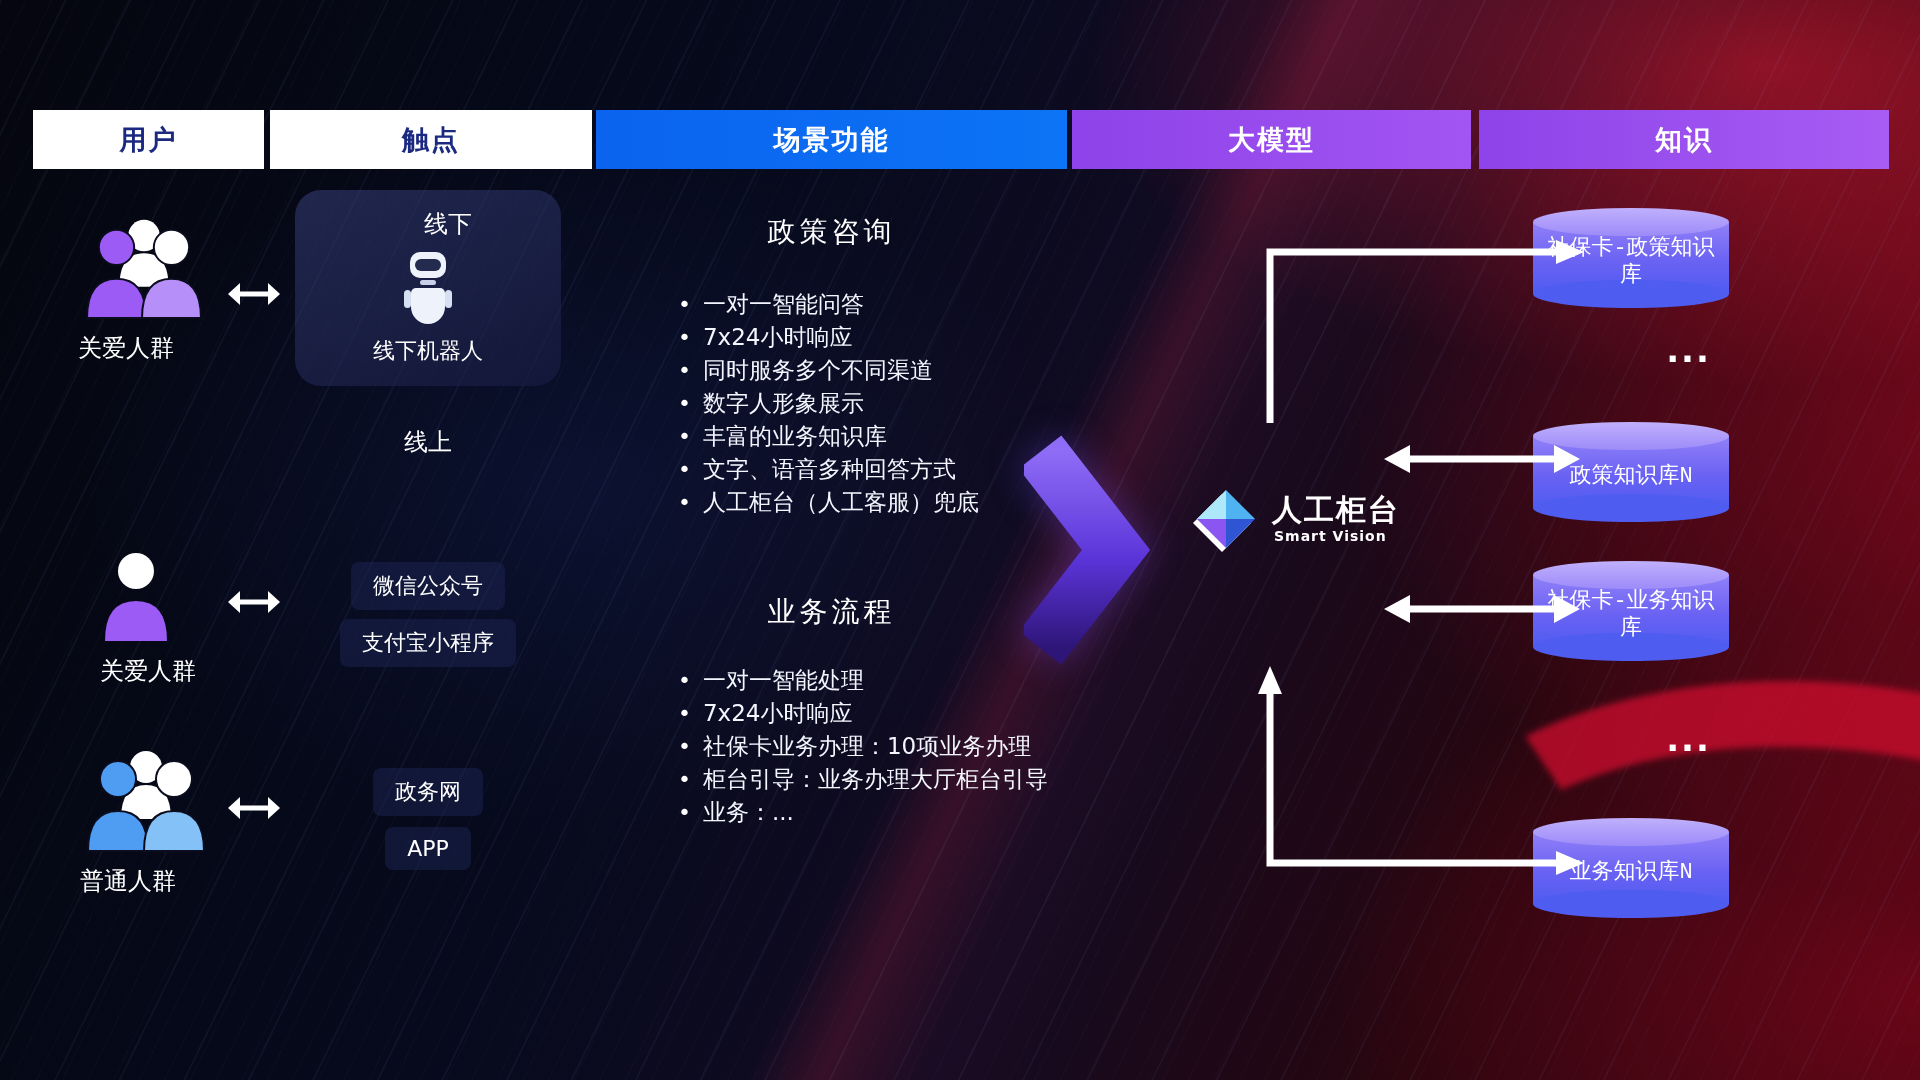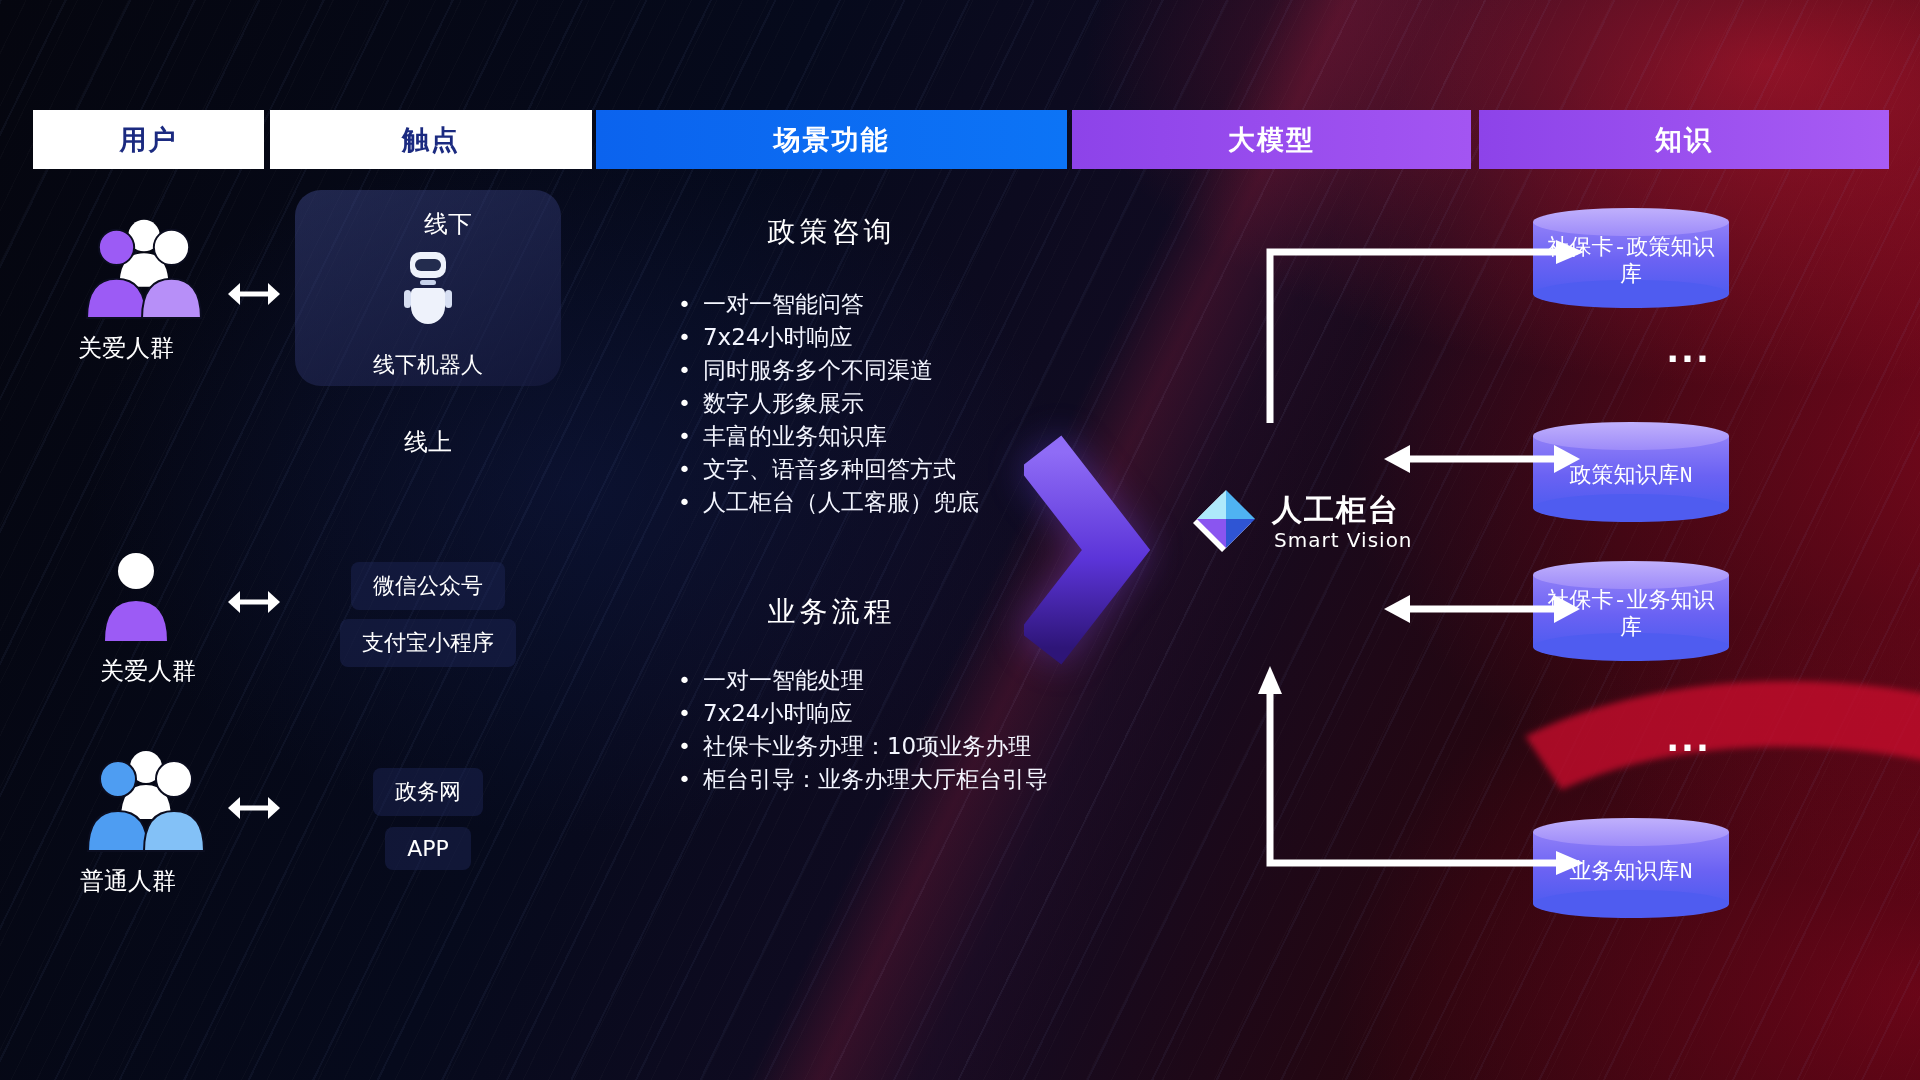--- a/index.html
+++ b/index.html
@@ -50,21 +50,21 @@
   .sa3{left:228px;top:797px;}
 
   
   .tp-card{
     position:absolute;left:295px;top:190px;width:266px;height:196px;z-index:5;
     background:linear-gradient(155deg, rgba(72,84,160,0.40), rgba(24,28,66,0.62));
     border-radius:26px;text-align:center;
   }
   .tp-card-title{font-size:24px;margin-top:18px;margin-left:40px;}
   .tp-card .robot-wrap{margin-top:8px;height:84px;}
-  .tp-card-sub{font-size:22px;margin-top:18px;}
+  .tp-card-sub{font-size:22px;margin-top:4px;}
   .tp-online{position:absolute;left:295px;top:426px;width:266px;text-align:center;font-size:24px;z-index:5;}
   .pill-row{position:absolute;left:295px;width:266px;text-align:center;z-index:5;}
   .pill-row span{display:inline-block;background:rgba(30,38,85,0.48);border-radius:8px;
                  padding:9px 22px;font-size:22px;}
   .pr1{top:562px;} .pr2{top:619px;} .pr3{top:768px;} .pr4{top:827px;}
 
   
   .sc-title{position:absolute;left:596px;width:471px;text-align:center;font-size:28px;
             letter-spacing:4px;font-weight:500;z-index:5;}
   .sct1{top:213px;} .sct2{top:593px;}
@@ -74,21 +74,21 @@
   .sc-list li::before{content:"•";margin-right:12px;font-size:22px;color:#fff;}
 
   
   .big-arrow{position:absolute;left:1024px;top:426px;z-index:3;
              filter:drop-shadow(0 0 18px rgba(120,80,255,0.35));}
 
   
   .logo-diamond{position:absolute;left:1193px;top:486px;z-index:5;}
   .logo-name{position:absolute;left:1272px;top:490px;font-size:30px;font-weight:700;
              letter-spacing:2px;z-index:5;}
-  .logo-sub{position:absolute;left:1274px;top:528px;font-size:20px;letter-spacing:1px;z-index:5;}
+  .logo-sub{position:absolute;left:1274px;top:528px;font-size:14px;letter-spacing:1px;z-index:5;font-weight:bold;}
 
   
   .cyl{position:absolute;left:1533px;width:196px;height:100px;z-index:5;font-family:Liberation Mono, monospace;}
   .c1{top:208px;} .c2{top:422px;} .c3{top:561px;} .c4{top:818px;}
   .cyl-top{position:absolute;top:0;left:0;width:100%;height:28px;border-radius:50%;
            background:linear-gradient(180deg,#c0b0fc,#9d8bf9);z-index:3;}
   .cyl-mid{position:absolute;top:14px;bottom:14px;left:0;width:100%;z-index:1;
            background:linear-gradient(180deg,#9180f8 0%,#6a62f3 55%,#4f5cf0 100%);}
   .cyl-bot{position:absolute;bottom:0;left:0;width:100%;height:28px;border-radius:50%;
            background:#4f5cf0;z-index:1;}
@@ -191,20 +191,21 @@
     <li>文字、语音多种回答方式</li>
     <li>人工柜台（人工客服）兜底</li>
   </ul>
 
   <div class="sc-title sct2">业务流程</div>
   <ul class="sc-list scl2">
     <li>一对一智能处理</li>
     <li>7x24小时响应</li>
     <li>社保卡业务办理：10项业务办理</li>
     <li>柜台引导：业务办理大厅柜台引导</li>
+    <li>业务：...</li>
   </ul>
 
   <svg class="big-arrow" width="150" height="248" viewBox="0 0 150 248">
     <defs>
       <linearGradient id="arrowGrad" x1="0" y1="0" x2="0" y2="1">
         <stop offset="0" stop-color="#8f6cf6"></stop>
         <stop offset="0.55" stop-color="#5b34d8"></stop>
         <stop offset="1" stop-color="#2e1578"></stop>
       </linearGradient>
     </defs>

